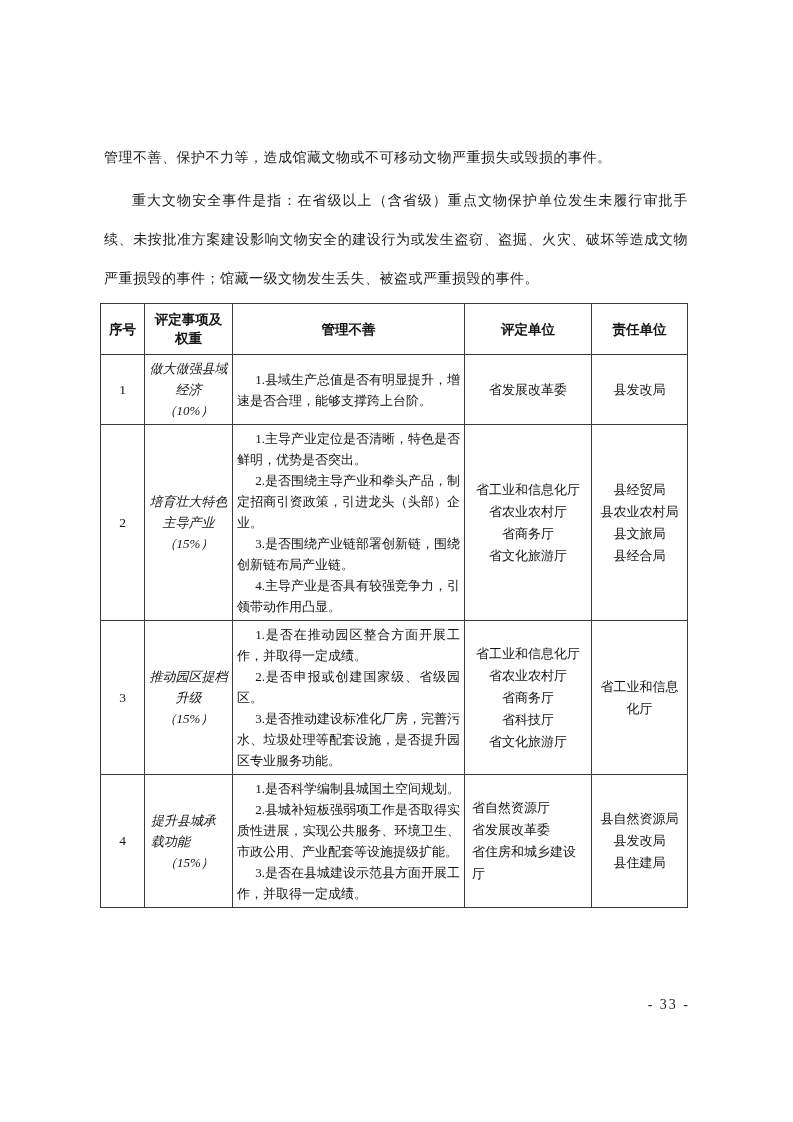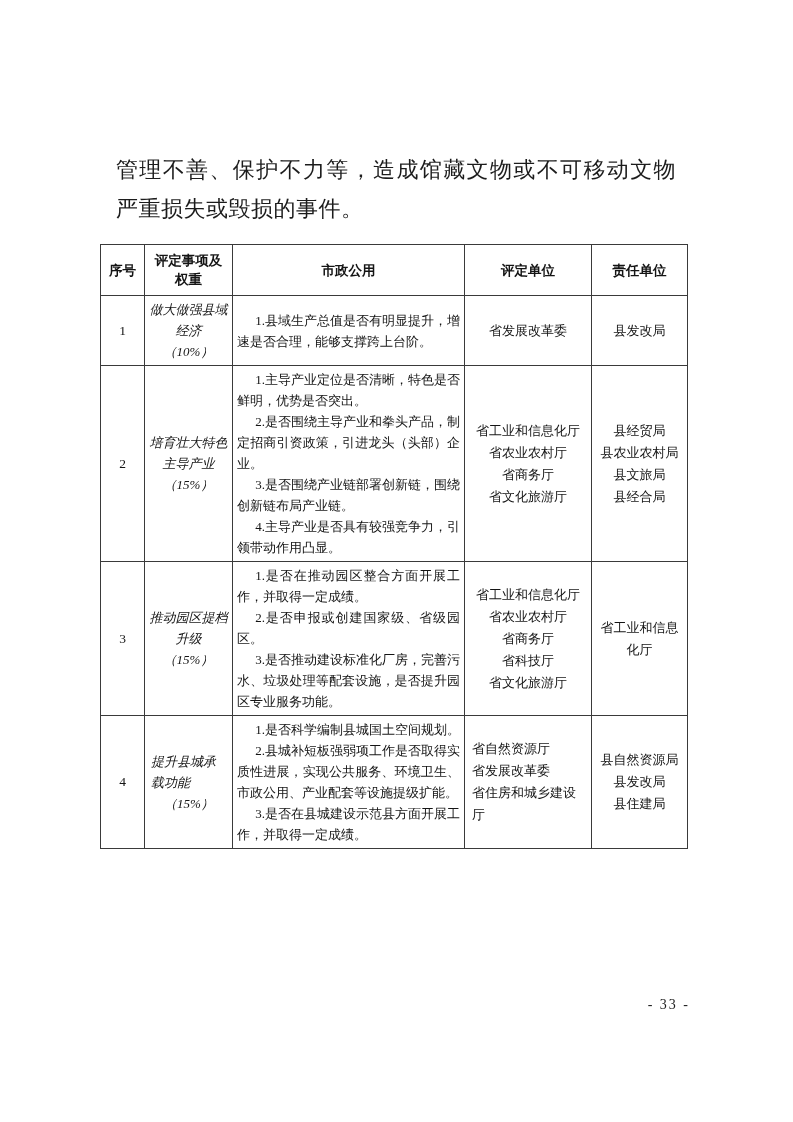--- a/index.html
+++ b/index.html
@@ -10,22 +10,22 @@
     margin:0 auto;
     overflow:hidden;
     font-family:"Liberation Serif","DejaVu Serif",serif;
     color:#1c1c1c;
   }
   .content{
     position:absolute;
     left:100px;top:134px;width:592px;
   }
   .body-para{
-    margin:16px;
-    font-size:22px;
+    margin:4px;
+    font-size:14px;
     line-height:39px;
     text-align:justify;
     letter-spacing:0.5px;
   }
   .para-indent{text-indent:2em;}
   .para-bold{font-weight:bold;}
   .section-heading{
     margin:0;
     font-size:21.5px;
     line-height:40px;
@@ -99,37 +99,38 @@
   }
 </style>
 </head>
 <body>
 
 <div class="page">
   <div class="content">
 
     <p class="body-para">管理不善、保护不力等，造成馆藏文物或不可移动文物严重损失或毁损的事件。</p>
 
+    <p class="body-para para-indent">重大文物安全事件是指：在省级以上（含省级）重点文物保护单位发生未履行审批手续、未按批准方案建设影响文物安全的建设行为或发生盗窃、盗掘、火灾、破坏等造成文物严重损毁的事件；馆藏一级文物发生丢失、被盗或严重损毁的事件。</p>
 
 
 
     <table class="indicator">
       <colgroup>
         <col class="c1">
           <col class="c2">
           <col class="c3">
           <col class="c4">
           <col class="c5">
       </colgroup>
       <thead>
         <tr class="r-h">
           <th>序号</th>
           <th>评定事项及
 权重</th>
-          <th>市政公用</th>
+          <th>管理不善</th>
           <th>评定单位</th>
           <th>责任单位</th>
         </tr>
       </thead>
       <tbody>
         <tr class="r-0">
           <td class="c-no">1</td>
           <td class="c-item">
             <div class="name">做大做强县域经济</div>
             <div class="weight">（10%）</div>

